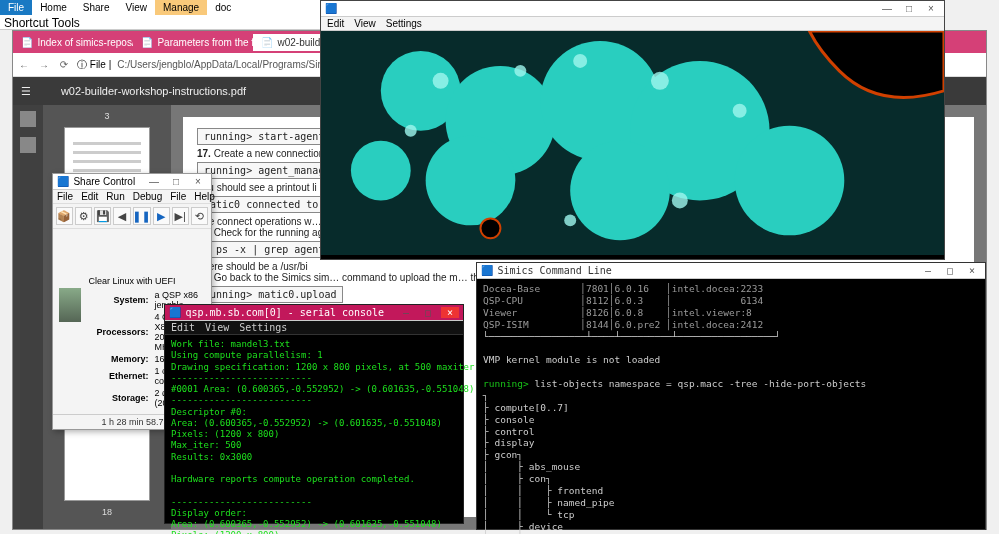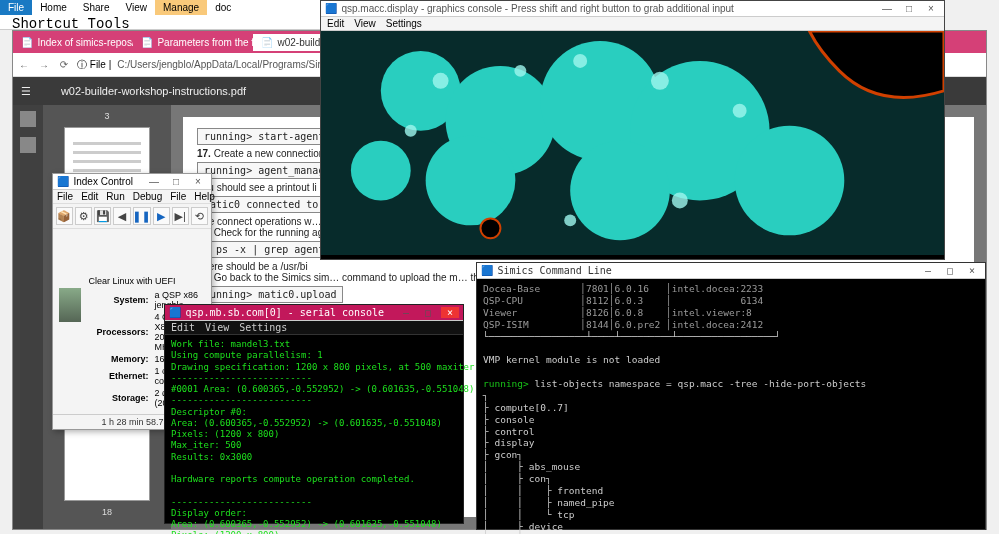--- a/index.html
+++ b/index.html
@@ -3,21 +3,21 @@
 <meta charset="utf-8">
 <style>
   * { box-sizing: border-box; margin: 0; padding: 0; }
   body { font-family: "Segoe UI", Arial, sans-serif; font-size: 11px; width: 999px; height: 534px; overflow: hidden; position: relative; background: #f0f0f0; }
 
   
   .explorer { position: absolute; left: 0; top: 0; width: 320px; height: 30px; background: #fff; border-bottom: 1px solid #ccc; }
   .explorer .tabs { display: flex; font-size: 10px; }
   .explorer .tabs .tab { padding: 2px 8px; }
   .explorer .tabs .tab.mgr { background: #f9c97a; }
-  .explorer .row2 { display: flex; font-size: 14px; padding: 1px 12px; gap: 12px; font-family: Liberation Mono, monospace; }
+  .explorer .row2 { display: flex; font-size: 12px; padding: 1px 4px; gap: 12px; }
 
   
   .browser { position: absolute; left: 12px; top: 30px; width: 975px; height: 500px; background: #fff; border: 1px solid #888; }
   .browser .tabbar { display: flex; background: #d54077; height: 22px; color: #fff; font-size: 10px; align-items: center; }
   .browser .tabbar .btab { padding: 3px 8px; display: flex; align-items: center; gap: 4px; max-width: 120px; overflow: hidden; white-space: nowrap; }
   .browser .tabbar .btab.active { background: #fff; color: #333; }
   .browser .addr { display: flex; align-items: center; height: 24px; border-bottom: 1px solid #ddd; padding: 0 4px; gap: 6px; font-size: 10px; }
   .browser .addr .url { flex: 1; color: #555; overflow:hidden; white-space:nowrap; }
   .nav-ic { width:14px; height:14px; display:inline-block; color:#666; text-align:center; line-height:14px; }
 
@@ -174,21 +174,21 @@
         <div class="codebox">running&gt; matic0.upload</div>
         <div><b>20.</b> <span>In the target serial console</span></div>
       </div>
     </div>
   </div>
 </div>
 
 <div class="simctrl">
   <div class="win-title">
       <span>🟦</span>
-      <span>Index Control</span>
+      <span>Share Control</span>
       <span class="sp"></span>
       <span class="wbtn">—</span>
       <span class="wbtn">□</span>
       <span class="wbtn">×</span>
     </div>
   <div class="menu">
     <span>File</span>
     <span>Edit</span>
     <span>Run</span>
     <span>Debug</span>
@@ -234,21 +234,20 @@
       </tbody>
         </table>
     </div>
   </div>
   <div class="status">1 h 28 min 58.757 s (virt…</div>
 </div>
 
 <div class="gfx">
   <div class="win-title">
       <span>🟦</span>
-      <span>qsp.macc.display - graphics console - Press shift and right button to grab additional input</span>
       <span class="sp"></span>
       <span class="wbtn">—</span>
       <span class="wbtn">□</span>
       <span class="wbtn">×</span>
     </div>
   <div class="menu">
     <span>Edit</span>
     <span>View</span>
     <span>Settings</span>
   </div>

